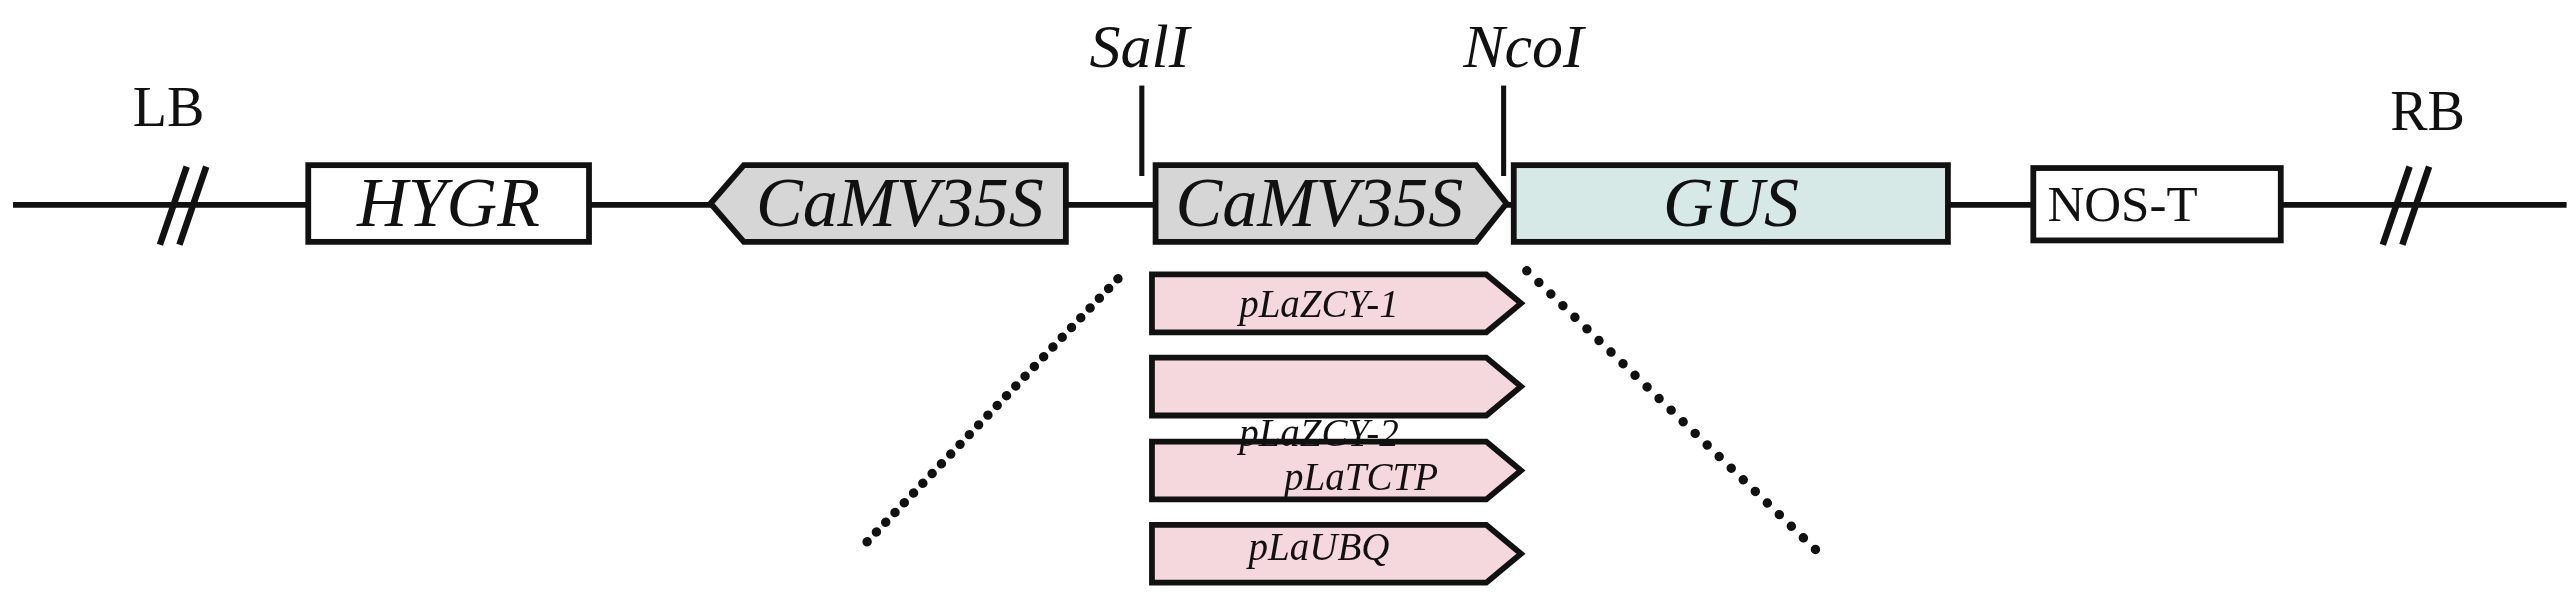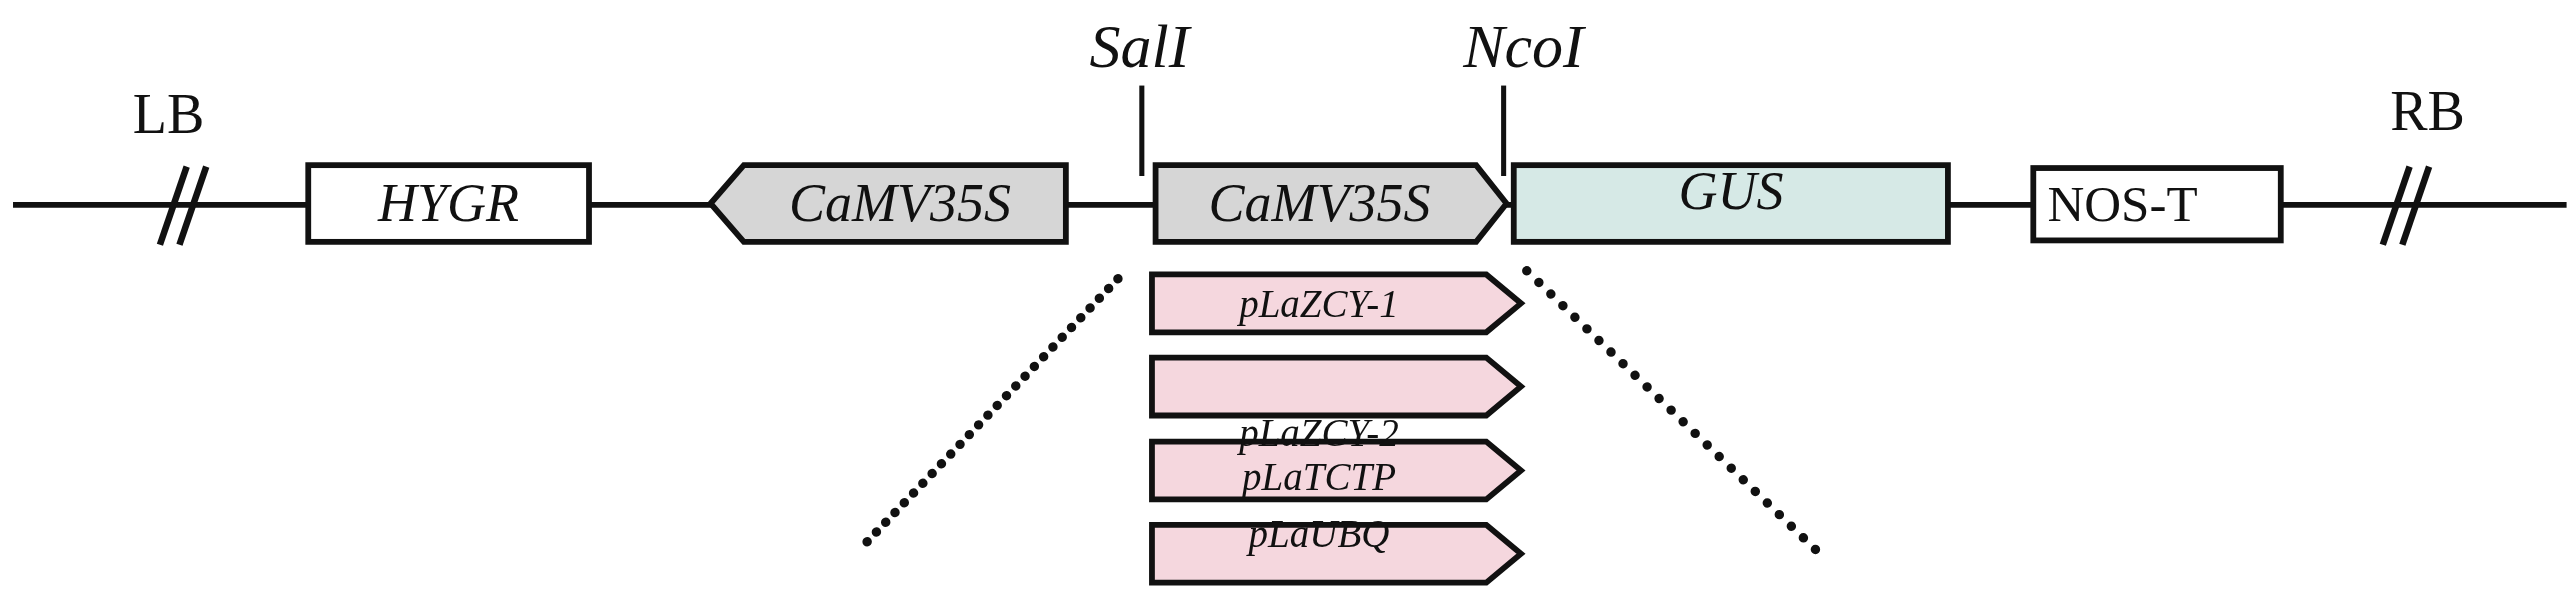--- a/index.html
+++ b/index.html
@@ -19,21 +19,21 @@
     align-items:center;
     justify-content:center;
     white-space:nowrap;
     color:#111111;
     line-height:1;
     text-align:center;
   }
   .italic{font-style:italic;}
   .lbl-border{font-size:56px;}            
   .lbl-site{font-size:62px;}              
-  .lbl-main{font-size:54px;}              
+  .lbl-main{font-size:70px;}              
   .lbl-nost{font-size:51px;}
   .lbl-insert{font-size:39px;}            
 </style>
 </head>
 <body>
 
 <div id="canvas">
 
   <svg id="shapes" viewBox="0 0 3560 837" xmlns="http://www.w3.org/2000/svg">
 
@@ -60,31 +60,31 @@
     <rect x="2092" y="228" width="600" height="106" stroke="#111111" stroke-width="8" fill="#d6e9e6"></rect>
 
     <rect x="2810" y="232" width="342" height="100" stroke="#111111" stroke-width="8" fill="#ffffff"></rect>
 
     <polygon points="1592,379 2054,379 2102,419 2054,459 1592,459" stroke="#111111" stroke-width="8" stroke-linejoin="miter" fill="#f5d7de"></polygon>
     <polygon points="1592,494 2054,494 2102,534 2054,574 1592,574" stroke="#111111" stroke-width="8" stroke-linejoin="miter" fill="#f5d7de"></polygon>
     <polygon points="1592,610 2054,610 2102,650 2054,690 1592,690" stroke="#111111" stroke-width="8" stroke-linejoin="miter" fill="#f5d7de"></polygon>
     <polygon points="1592,725 2054,725 2102,765 2054,805 1592,805" stroke="#111111" stroke-width="8" stroke-linejoin="miter" fill="#f5d7de"></polygon>
   </svg>
 
-  <div class="lbl lbl-border" style="left:114px;top:71px;width:109px;height:72px;margin-top:7px;">LB</div>
+  <div class="lbl lbl-border" style="left:114px;top:71px;width:109px;height:72px;">LB</div>
   <div class="lbl lbl-border" style="left:2373px;top:75px;width:109px;height:72px;">RB</div>
 
   <div class="lbl lbl-site italic" style="left:1031px;top:8.7px;width:217px;height:75px;">SalI</div>
   <div class="lbl lbl-site italic" style="left:1415px;top:8.7px;width:217px;height:75px;">NcoI</div>
 
   <div class="lbl lbl-main italic" style="left:305px;top:162px;width:287px;height:82px;">HYGR</div>
   <div class="lbl lbl-main italic" style="left:731px;top:162px;width:338px;height:82px;">CaMV35S</div>
   <div class="lbl lbl-main italic" style="left:1153px;top:162px;width:333px;height:82px;">CaMV35S</div>
-  <div class="lbl lbl-main italic" style="left:1511px;top:150px;width:440px;height:82px;">GUS</div>
+  <div class="lbl lbl-main italic" style="left:1511px;top:162px;width:440px;height:82px;">GUS</div>
   <div class="lbl lbl-nost" style="left:1996px;top:165px;width:253px;height:78px;">NOS-T</div>
 
   <div class="lbl lbl-insert italic" style="left:1149px;top:271px;width:340px;height:64px;">pLaZCY-1</div>
   <div class="lbl lbl-insert italic" style="left:1149px;top:355px;width:340px;height:64px;margin-top:45px;">pLaZCY-2</div>
-  <div class="lbl lbl-insert italic" style="left:1149px;top:438px;width:340px;height:76px;">pLaTCTP</div>
-  <div class="lbl lbl-insert italic" style="left:1149px;top:509px;width:340px;height:48px;">pLaUBQ</div>
+  <div class="lbl lbl-insert italic" style="left:1191px;top:438px;width:340px;height:76px;">pLaTCTP</div>
+  <div class="lbl lbl-insert italic" style="left:1149px;top:522px;width:340px;height:48px;">pLaUBQ</div>
 
 </div>
 
 
 </body></html>

